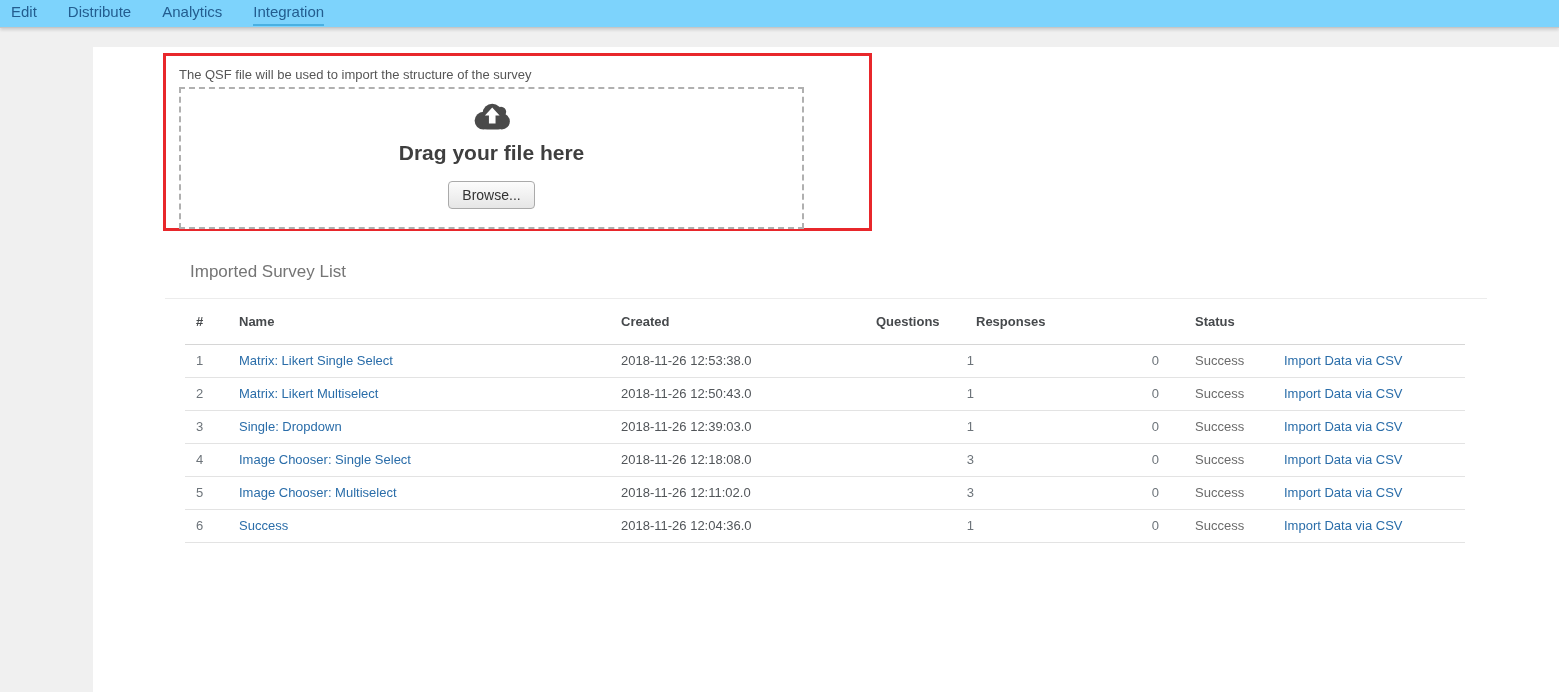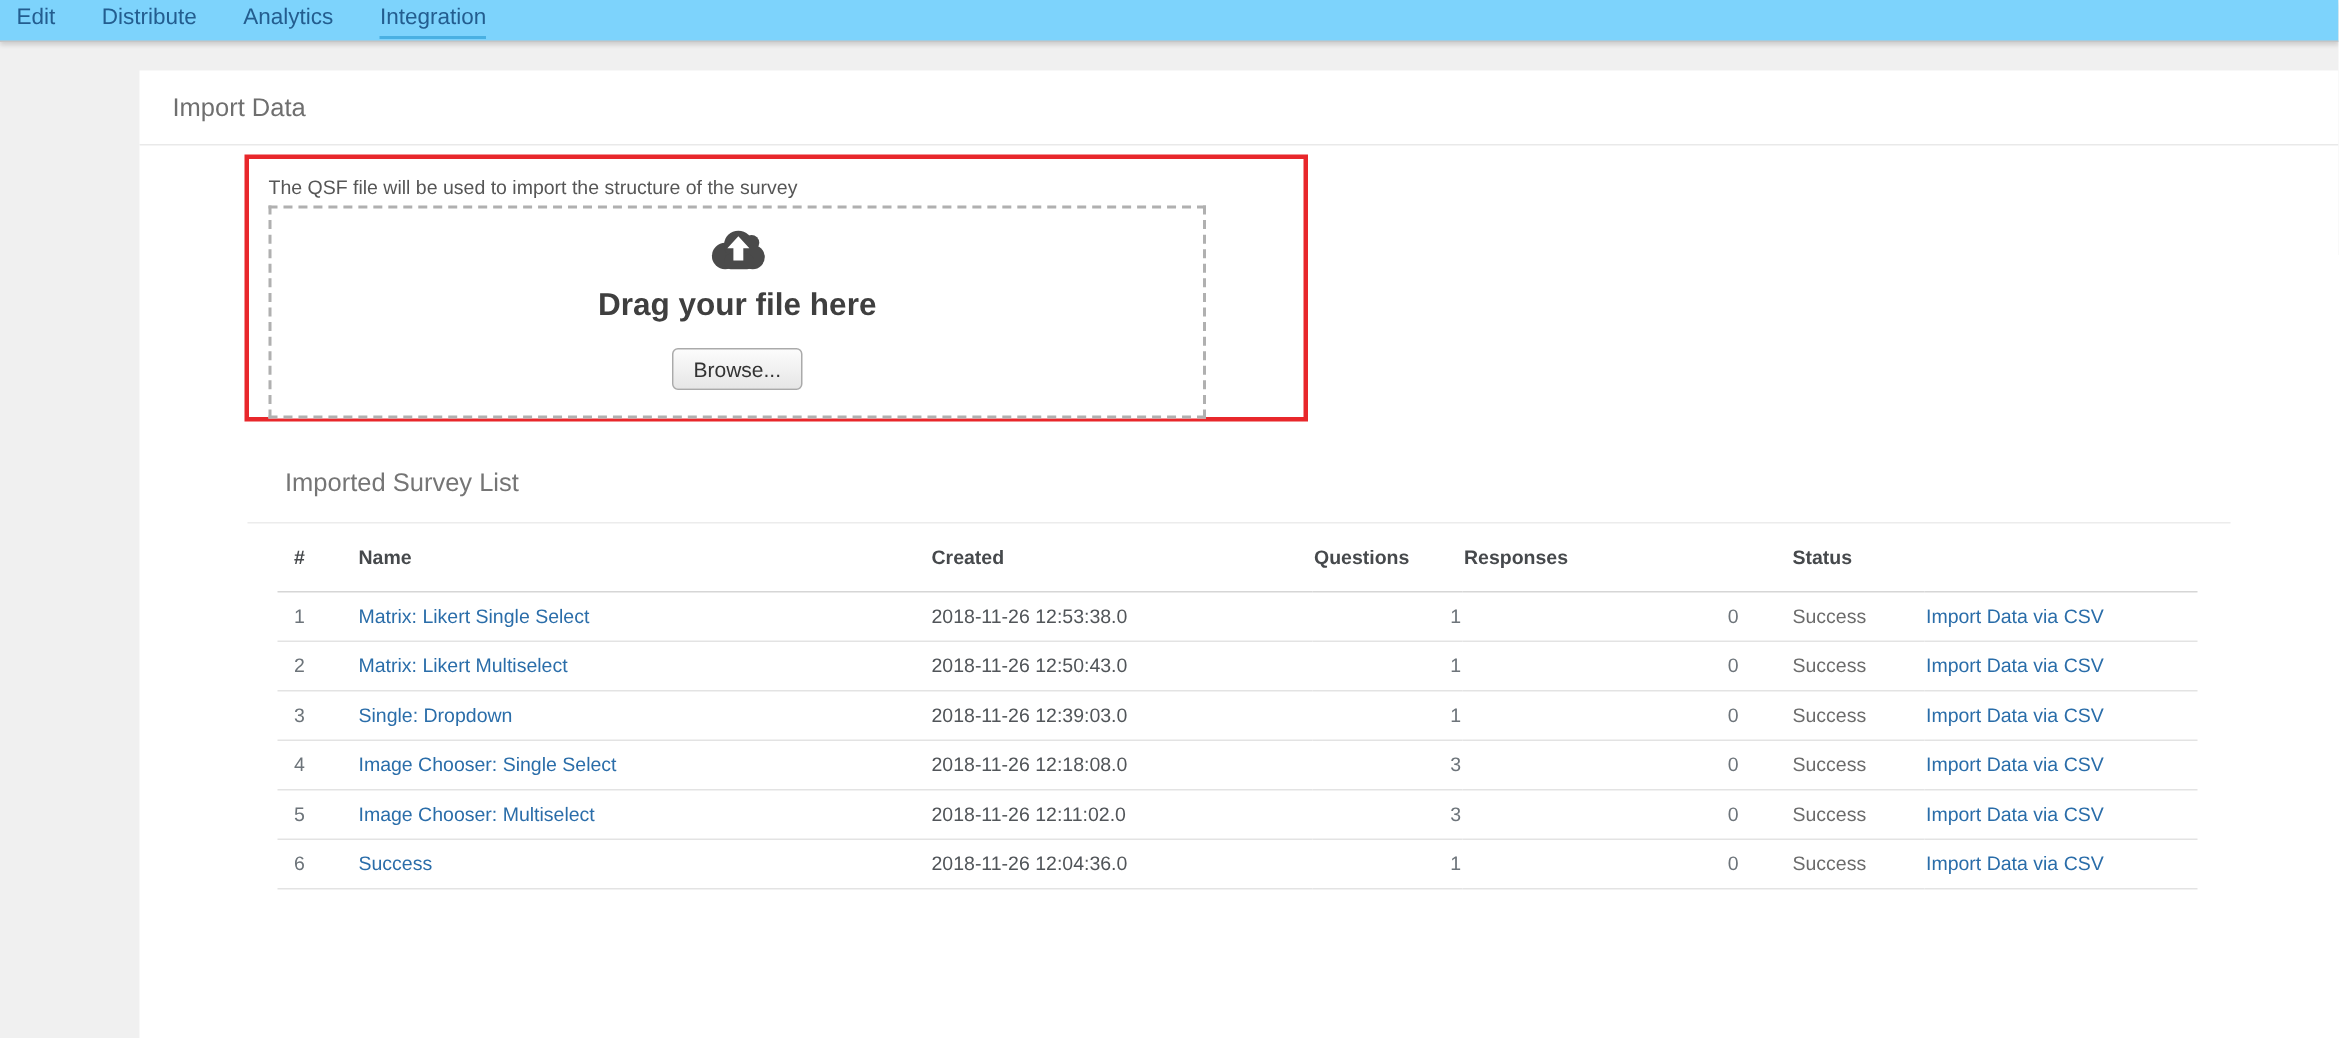--- a/index.html
+++ b/index.html
@@ -87,23 +87,20 @@
 
 <nav class="topnav">
   <a href="#">Edit</a>
   <a href="#">Distribute</a>
   <a href="#">Analytics</a>
   <a href="#" class="active">Integration</a>
 </nav>
 
 <div class="card">
 
-  <div class="title-bar">
-    <h1 class="page-title">Import Data</h1>
-  </div>
 
 
   <div class="red-box">
     <p class="helper-text">The QSF file will be used to import the structure of the survey</p>
     <div class="dropzone">
       <span class="cloud-icon">
         <svg width="47" height="34" viewBox="0 0 64 46" aria-hidden="true">
           <g fill="#4a4a4a">
             <circle cx="21" cy="28" r="12"></circle>
             <circle cx="33" cy="18" r="13"></circle>

